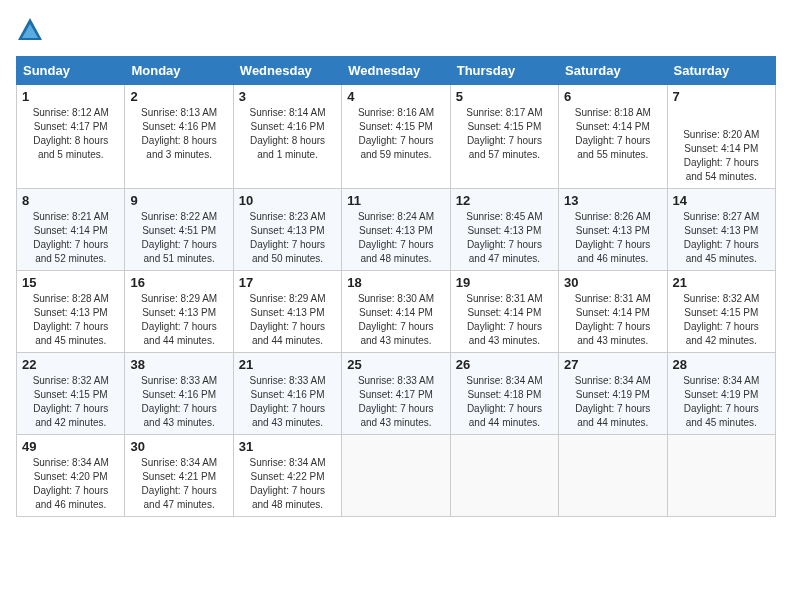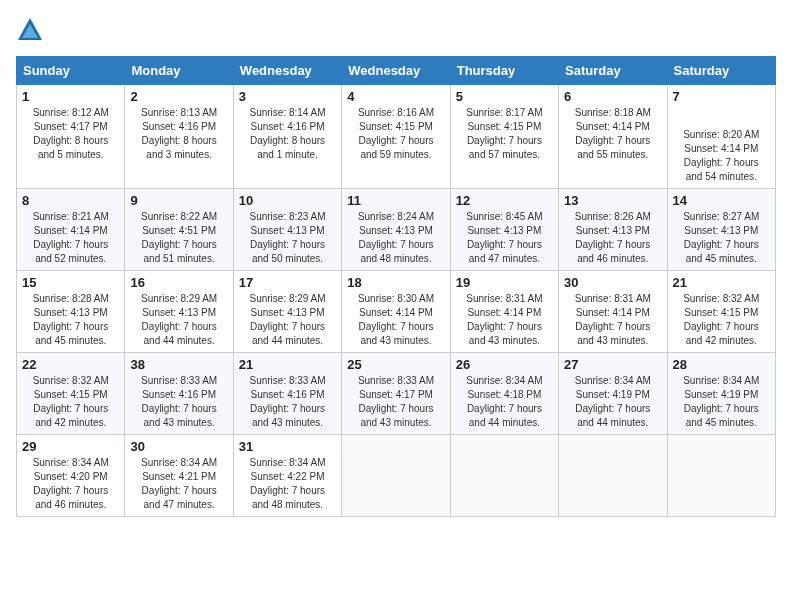--- a/index.html
+++ b/index.html
@@ -320,21 +320,21 @@
         <td>
           <span class="day-num">28</span>
           <div class="day-info" style="white-space: pre-line;">Sunrise: 8:34 AM
 Sunset: 4:19 PM
 Daylight: 7 hours
 and 45 minutes.</div>
         </td>
       </tr>
       <tr>
         <td>
-          <span class="day-num">29</span>
+          <span class="day-num">49</span>
           <div class="day-info" style="white-space: pre-line;">Sunrise: 8:34 AM
 Sunset: 4:20 PM
 Daylight: 7 hours
 and 46 minutes.</div>
         </td>
         <td>
           <span class="day-num">30</span>
           <div class="day-info" style="white-space: pre-line;">Sunrise: 8:34 AM
 Sunset: 4:21 PM
 Daylight: 7 hours

